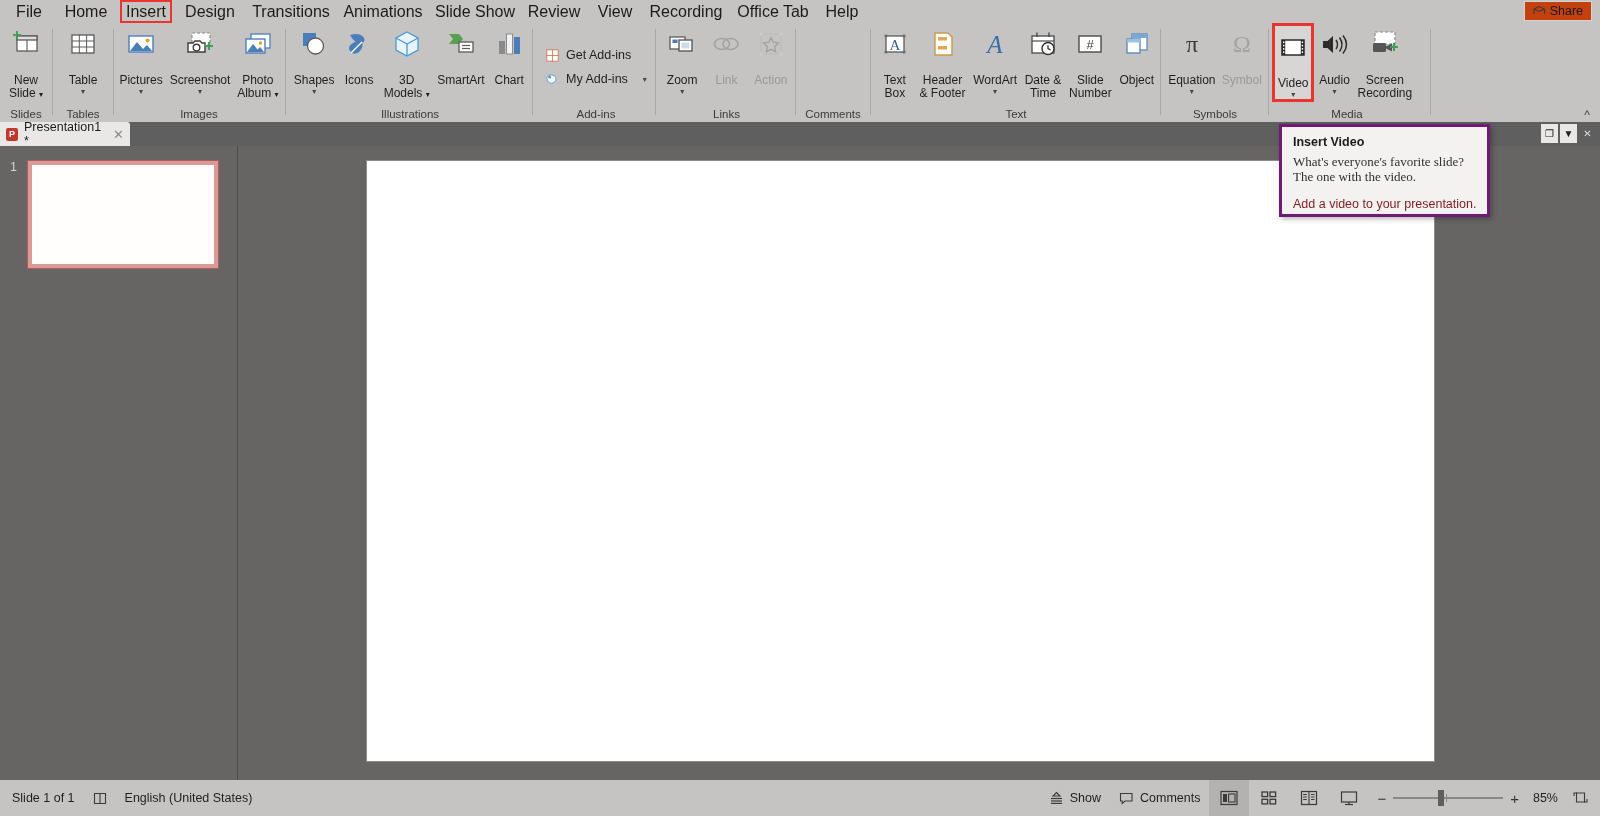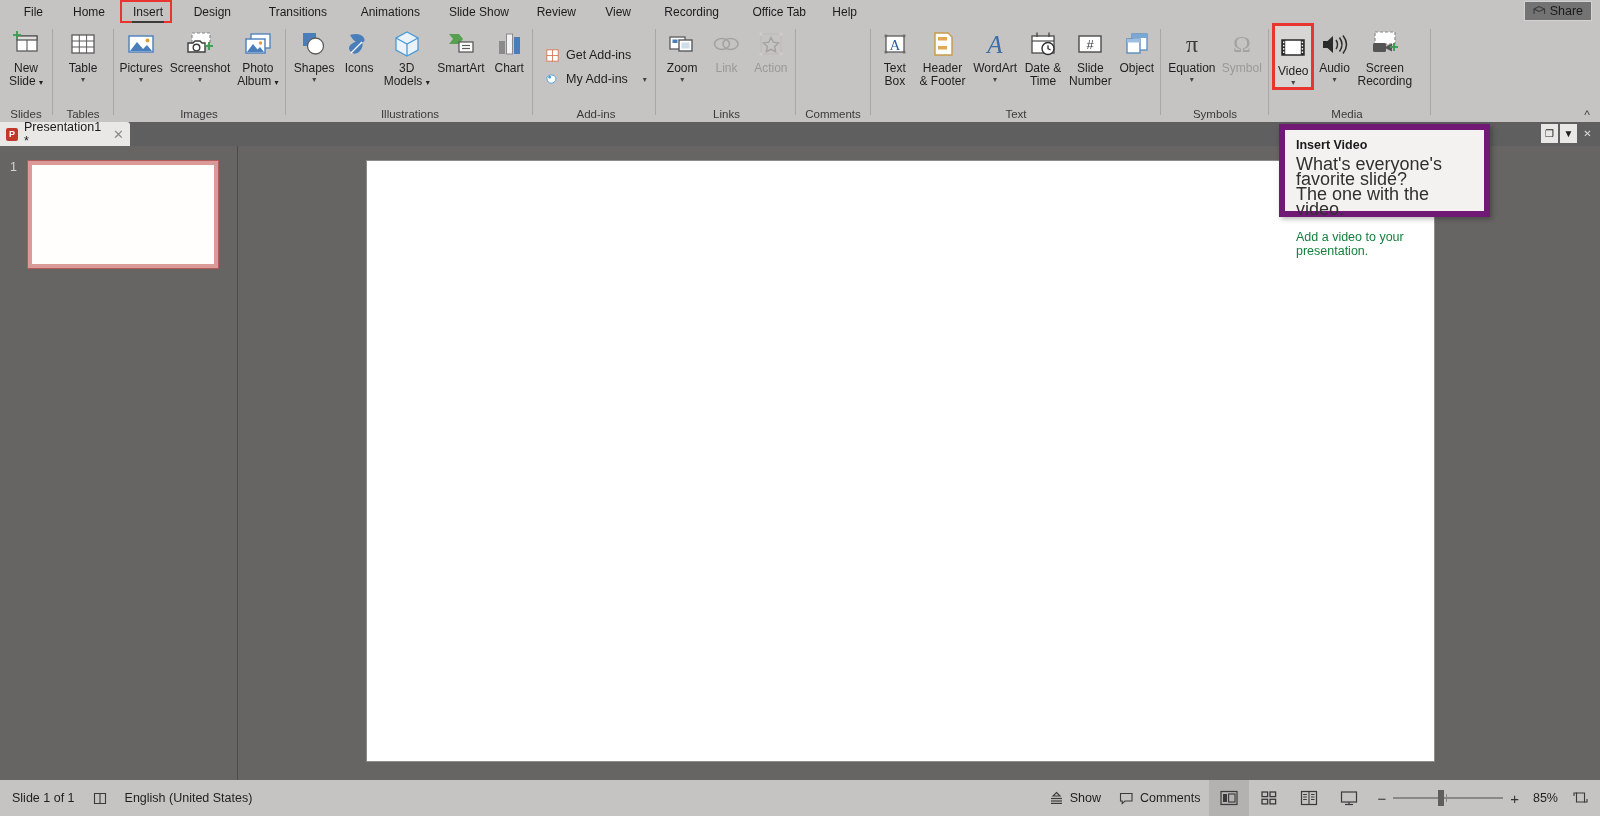--- a/index.html
+++ b/index.html
@@ -15,34 +15,34 @@
   .ribbon-zone {
     position: absolute; left: 0; top: 0; width: 1600px; height: 122px;
     background: #c6c4c2;
   }
   .tabstrip {
     position: relative; height: 23px; width: 100%;
     background: #c6c4c2;
   }
   .tab {
     position: absolute; top: 0; height: 23px;
-    display: flex; align-items: center; justify-content: flex-end;
-    font-size: 12px; color: #1b1b1b; padding: 0 7px; white-space: nowrap;
+    display: flex; align-items: center; justify-content: center;
+    font-size: 16px; color: #1b1b1b; padding: 0 7px; white-space: nowrap;
   }
   .tab.active {
     border: 2px solid #e8352f;
   }
   .tab.active .tabtext { position: relative; }
   .tab.active .tabtext:after {
     content: ""; position: absolute; left: -1px; right: -1px; bottom: -4px;
     height: 2px; background: #3b3b3b;
   }
   .share-btn {
     position: absolute; right: 8px; top: 1px; height: 20px;
-    background: #737373; border: 1px solid #d3d3d3;
+    background: #c2410c; border: 1px solid #d3d3d3;
     display: flex; align-items: center; gap: 4px;
     padding: 0 8px; font-size: 12.5px; color: #1b1b1b;
   }
 
   .ribbon-body {
     position: absolute; left: 0; top: 23px; width: 1600px; height: 99px;
     background: #c6c4c2;
   }
   .grp {
     position: absolute; top: 0; height: 99px;
@@ -60,21 +60,21 @@
     background: #aaa8a6;
   }
   .btn {
     display: flex; flex-direction: column; align-items: center;
     justify-content: flex-start;
     padding: 3px 3px 0 3px; min-width: 40px;
     font-size: 12px; color: #1f1f1f; line-height: 13px; text-align: center;
     cursor: default;
   }
   .btn .ico { height: 36px; display: flex; align-items: center; justify-content: center; }
-  .btn .lab { white-space: pre-line; }
+  .btn .lab { white-space: pre-line; margin-top: 12px; }
   .btn .caret { font-size: 8px; line-height: 9px; color: #444; margin-top: 0px; }
   .btn.dim { color: #9b9997; }
   .btn.highlight-red {
     border: 3px solid #e8352f; background: #d8d6d4;
   }
   .btn-small {
     display: flex; align-items: center; gap: 5px;
     font-size: 12.5px; color: #1f1f1f; padding: 2px 4px; height: 24px;
   }
   .inline-caret { font-size: 8px; color: #444; margin-left: 10px; }
@@ -151,27 +151,27 @@
   .zs-track { width: 110px; height: 2px; background: #8a8886; position: relative; }
   .zs-tick { position: absolute; top: -3px; left: 48%; width: 1px; height: 8px; background: #8a8886; }
   .zs-handle {
     position: absolute; top: -7px; left: 41%; width: 6px; height: 16px; background: #5f5e5d;
   }
   .zs-sign { font-size: 15px; color: #333; }
 
   
   .tooltip {
     position: absolute; left: 1279px; top: 124px; width: 211px; height: 93px;
-    background: #f3f2f1; border: 6px solid #701a75;
+    background: #f3f2f1; border: 3px solid #701a75;
     box-shadow: 2px 2px 5px rgba(0,0,0,0.28);
     padding: 8px 10px 0 11px; z-index: 50;
   }
   .tt-title { font-size: 12.5px; font-weight: bold; color: #1b1b1b; margin-bottom: 5px; }
-  .tt-body { font-size: 18px; color: #30302f; line-height: 15px; }
-  .tt-foot { font-size: 12.5px; color: #15803d; margin-top: 13px; }
+  .tt-body { font-size: 13px; color: #30302f; line-height: 15px; font-family: Liberation Serif, serif; }
+  .tt-foot { font-size: 12.5px; color: #7f1d1d; margin-top: 13px; }
 
   svg { display: block; }
 </style>
 </head>
 <body>
 
 <div id="app">
 
   <div class="ribbon-zone">
 

